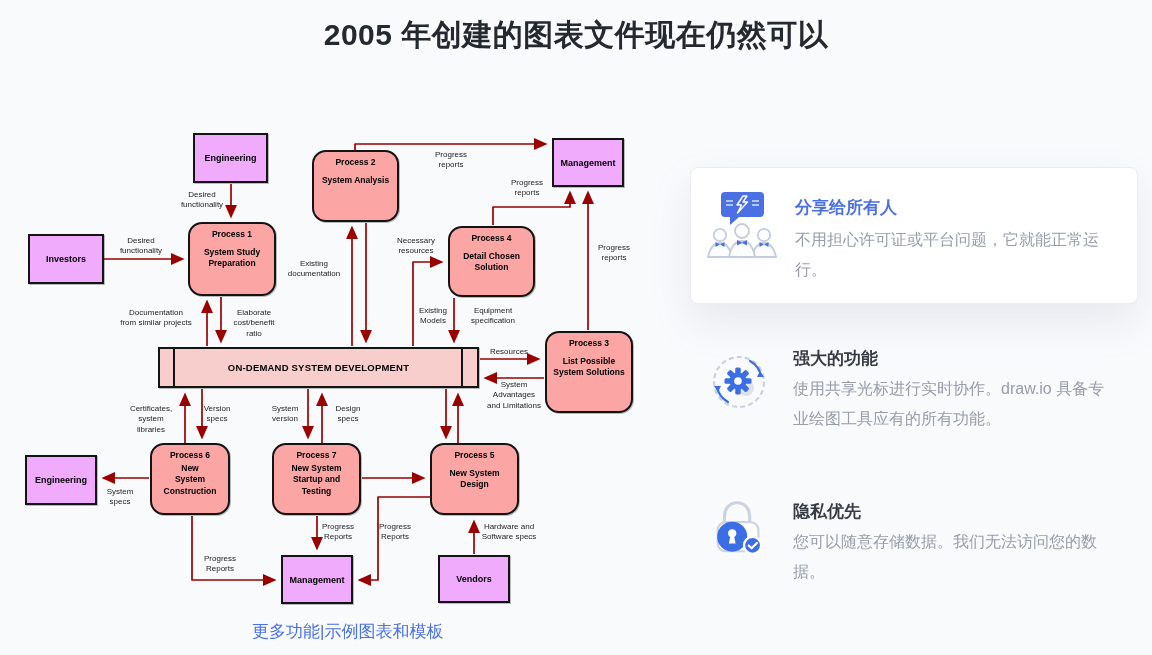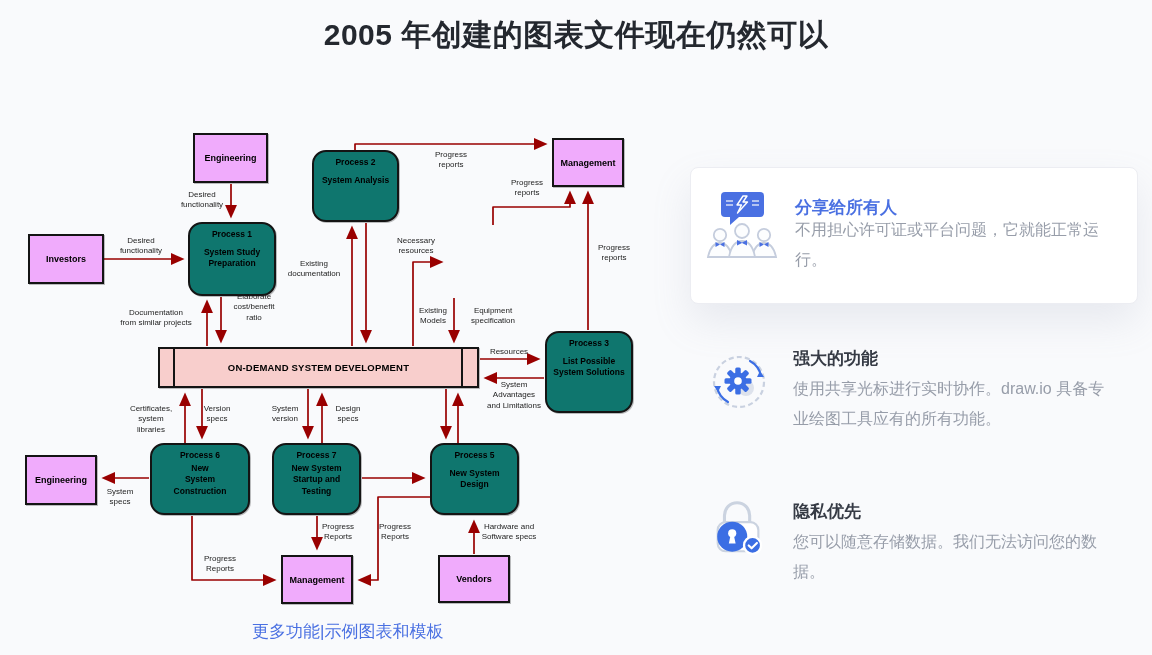--- a/index.html
+++ b/index.html
@@ -16,21 +16,21 @@
   }
   
   .diagram{position:absolute;left:0;top:0;width:680px;height:655px}
   .entity{
     position:absolute;background:#f0abfc;border:2px solid #141414;box-sizing:border-box;
     display:flex;align-items:center;justify-content:center;
     font-size:9px;font-weight:bold;color:#000;text-align:center;
     box-shadow:1px 1px 0 rgba(0,0,0,.25);
   }
   .process{
-    position:absolute;background:#0f766e;border:2px solid #141414;border-radius:14px;
+    position:absolute;background:#fca5a5;border:2px solid #141414;border-radius:14px;
     box-sizing:border-box;text-align:center;color:#000;padding-top:5px;
     box-shadow:1px 1px 0 rgba(0,0,0,.25);
   }
   .p-title{font-size:8.5px;font-weight:bold}
   .p-body{font-size:8.5px;font-weight:bold;margin-top:8px;line-height:1.35;white-space:pre-line}
   .bar{
     position:absolute;left:158px;top:347px;width:321px;height:41px;background:#f8cecc;
     border:2px solid #141414;box-sizing:border-box;display:flex;align-items:center;justify-content:center;
     font-size:9.5px;font-weight:bold;color:#000;letter-spacing:.2px;
     box-shadow:1px 1px 0 rgba(0,0,0,.25);
@@ -108,26 +108,31 @@
 
   <div class="process" style="left:188px;top:222px;width:88px;height:74px">
     <div class="p-title">Process 1</div>
     <div class="p-body">System Study
 Preparation</div>
   </div>
   <div class="process" style="left:312px;top:150px;width:87px;height:72px">
     <div class="p-title">Process 2</div>
     <div class="p-body">System Analysis</div>
   </div>
+  <div class="process" style="left:448px;top:226px;width:87px;height:71px">
+    <div class="p-title">Process 4</div>
+    <div class="p-body">Detail Chosen
+Solution</div>
+  </div>
   <div class="process" style="left:545px;top:331px;width:88px;height:82px">
     <div class="p-title">Process 3</div>
     <div class="p-body">List Possible
 System Solutions</div>
   </div>
-  <div class="process" style="left:150px;top:443px;width:100px;height:72px">
+  <div class="process" style="left:150px;top:443px;width:80px;height:72px">
     <div class="p-title">Process 6</div>
     <div class="p-body" style="margin-top:3px">New
 System
 Construction</div>
   </div>
   <div class="process" style="left:272px;top:443px;width:89px;height:72px">
     <div class="p-title">Process 7</div>
     <div class="p-body" style="margin-top:3px">New System
 Startup and
 Testing</div>
@@ -153,21 +158,21 @@
   <div class="elabel" style="left:500px;top:178px;width:54px">Progress
 reports</div>
   <div class="elabel" style="left:586px;top:243px;width:56px">Progress
 reports</div>
   <div class="elabel" style="left:388px;top:236px;width:56px">Necessary
 resources</div>
   <div class="elabel" style="left:278px;top:259px;width:72px">Existing
 documentation</div>
   <div class="elabel" style="left:108px;top:308px;width:96px">Documentation
 from similar projects</div>
-  <div class="elabel" style="left:224px;top:292px;width:60px">Elaborate
+  <div class="elabel" style="left:224px;top:308px;width:60px">Elaborate
 cost/benefit
 ratio</div>
   <div class="elabel" style="left:410px;top:306px;width:46px">Existing
 Models</div>
   <div class="elabel" style="left:460px;top:306px;width:66px">Equipment
 specification</div>
   <div class="elabel" style="left:482px;top:347px;width:54px">Resources</div>
   <div class="elabel" style="left:476px;top:380px;width:76px">System
 Advantages
 and Limitations</div>
@@ -244,21 +249,21 @@
   <path d="M17,28 v-8 a13,13 0 0 1 26,0 v8" fill="none" stroke="#cbd3e0" stroke-width="3.2" stroke-linecap="round"></path>
   <rect x="10" y="27" width="42" height="30" rx="8" fill="#ffffff" stroke="#cbd3e0" stroke-width="2.2"></rect>
   <circle cx="25" cy="42" r="15.5" fill="#3b6ee4"></circle>
   <circle cx="25" cy="38.5" r="4.2" fill="#ffffff"></circle>
   <path d="M23.2,41 L21.5,49 h7 L26.8,41 Z" fill="#ffffff"></path>
   <circle cx="46" cy="51" r="8.8" fill="#3b6ee4" stroke="#ffffff" stroke-width="2.4"></circle>
   <path d="M42,51 l3,3 l5.5,-5.5" fill="none" stroke="#ffffff" stroke-width="2.2" stroke-linecap="round" stroke-linejoin="round"></path>
 </svg>
 
 <div class="feat-title link-title" style="left:795px;top:196px">分享给所有人</div>
-<div class="feat-desc" style="left:795px;top:215px">不用担心许可证或平台问题，它就能正常运行。</div>
+<div class="feat-desc" style="left:795px;top:225px">不用担心许可证或平台问题，它就能正常运行。</div>
 
 <div class="feat-title" style="left:793px;top:347px">强大的功能</div>
 <div class="feat-desc" style="left:793px;top:374px">使用共享光标进行实时协作。draw.io 具备专业绘图工具应有的所有功能。</div>
 
 <div class="feat-title" style="left:793px;top:500px">隐私优先</div>
 <div class="feat-desc" style="left:793px;top:527px">您可以随意存储数据。我们无法访问您的数据。</div>
 
 <div class="footer-links">
   <a>更多功能</a><span>|</span><a>示例图表和模板</a>
 </div>

